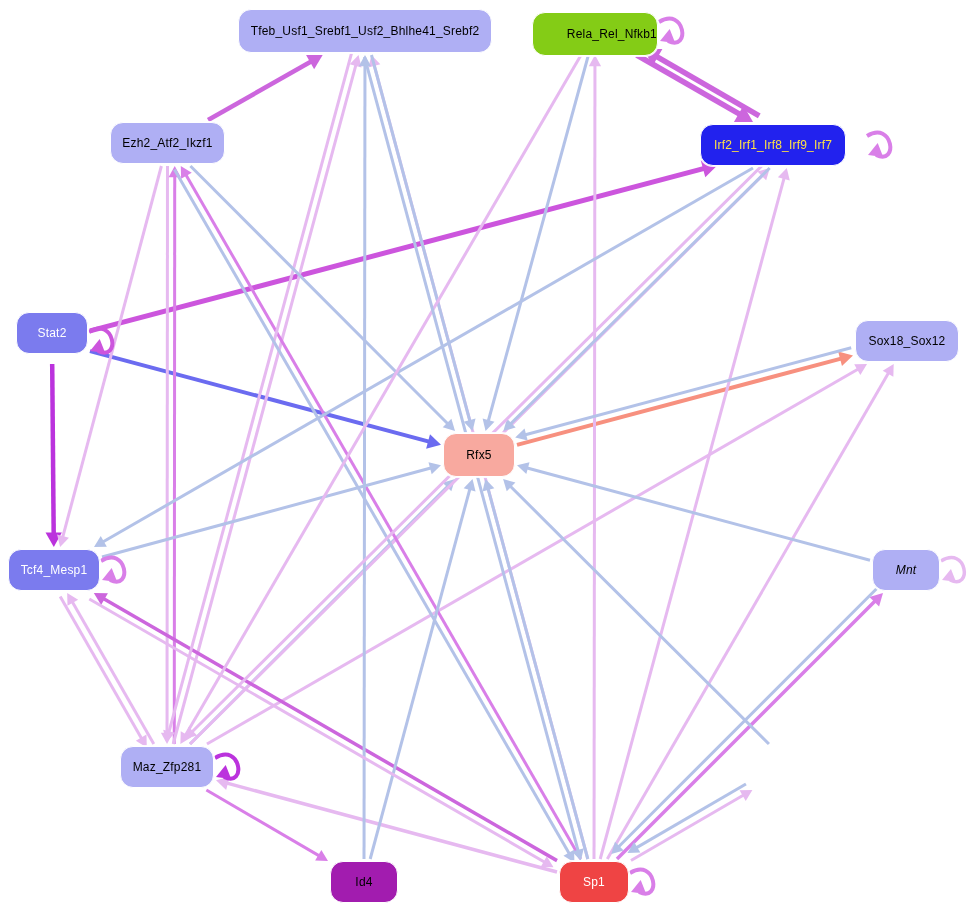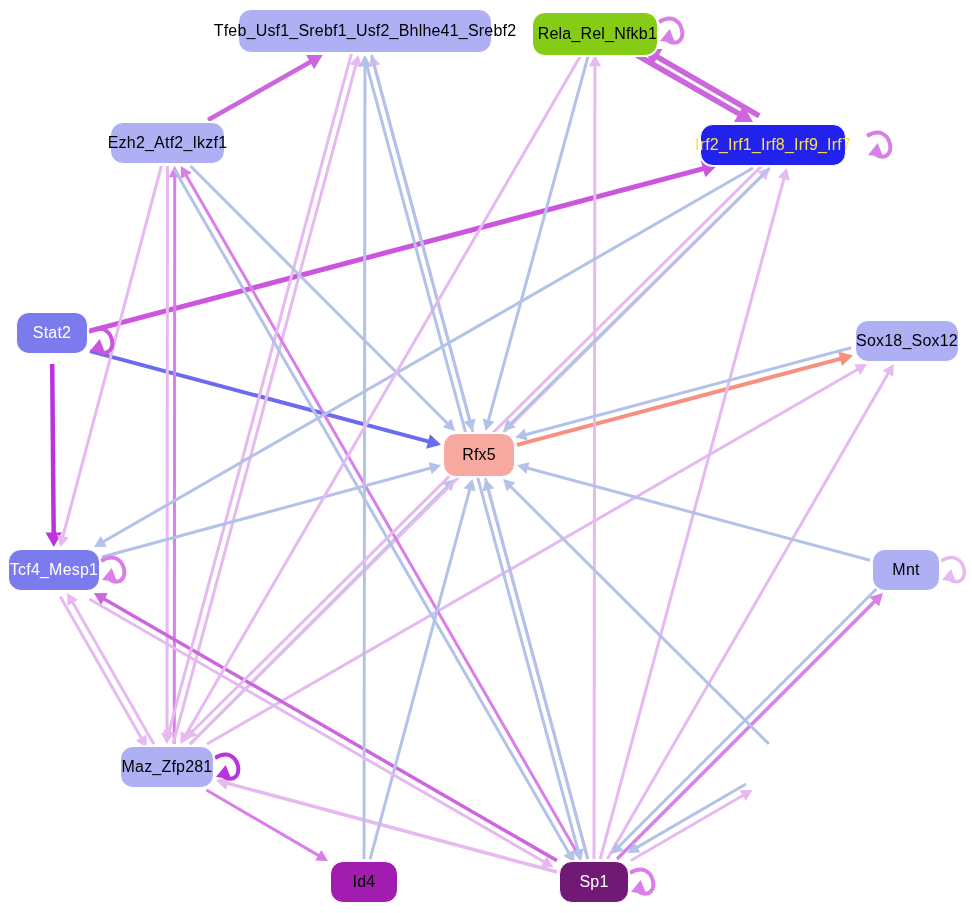--- a/index.html
+++ b/index.html
@@ -31,21 +31,21 @@
   }
   .node {
     position: absolute;
     box-sizing: border-box;
     border-radius: 13px;
     border: 1.5px solid #ffffff;
     display: flex;
     align-items: center;
     justify-content: center;
     white-space: nowrap;
-    font-size: 16px;
+    font-size: 12px;
     letter-spacing: 0.2px;
     box-shadow: 0 0 0 1px rgba(255,255,255,0.9);
     cursor: pointer;
   }
   .node-label {
     pointer-events: none;
     line-height: 1;
   }
 </style>
 </head>
@@ -284,26 +284,26 @@
       </div>
       <div class="node" style="left: 855px; top: 320px; width: 104px; height: 42px; background: rgb(175, 175, 244); color: rgb(0, 0, 0);">
         <span class="node-label">Sox18_Sox12</span>
       </div>
       <div class="node" style="left: 443px; top: 433px; width: 72px; height: 44px; background: rgb(248, 169, 159); color: rgb(0, 0, 0);">
         <span class="node-label">Rfx5</span>
       </div>
       <div class="node" style="left: 8px; top: 549px; width: 92px; height: 42px; background: rgb(123, 123, 238); color: rgb(255, 255, 255);">
         <span class="node-label">Tcf4_Mesp1</span>
       </div>
-      <div class="node" style="left: 872px; top: 549px; width: 68px; height: 42px; background: rgb(175, 175, 244); color: rgb(0, 0, 0);">
+      <div class="node" style="left: 872px; top: 549px; width: 68px; height: 42px; background: rgb(175, 175, 244); color: rgb(0, 0, 0); font-style: italic;">
         <span class="node-label">Mnt</span>
       </div>
       <div class="node" style="left: 120px; top: 746px; width: 94px; height: 42px; background: rgb(175, 175, 244); color: rgb(0, 0, 0); justify-content: center;">
         <span class="node-label">Maz_Zfp281</span>
       </div>
       <div class="node" style="left: 330px; top: 861px; width: 68px; height: 42px; background: #a21caf; color: rgb(0, 0, 0);">
         <span class="node-label">Id4</span>
       </div>
-      <div class="node" style="left: 559px; top: 861px; width: 70px; height: 42px; background: #701a75; color: rgb(255, 255, 255);">
+      <div class="node" style="left: 559px; top: 861px; width: 70px; height: 42px; background: #ef4444; color: rgb(255, 255, 255);">
         <span class="node-label">Sp1</span>
       </div>
     </div>
 </div>
 
 </body></html>

